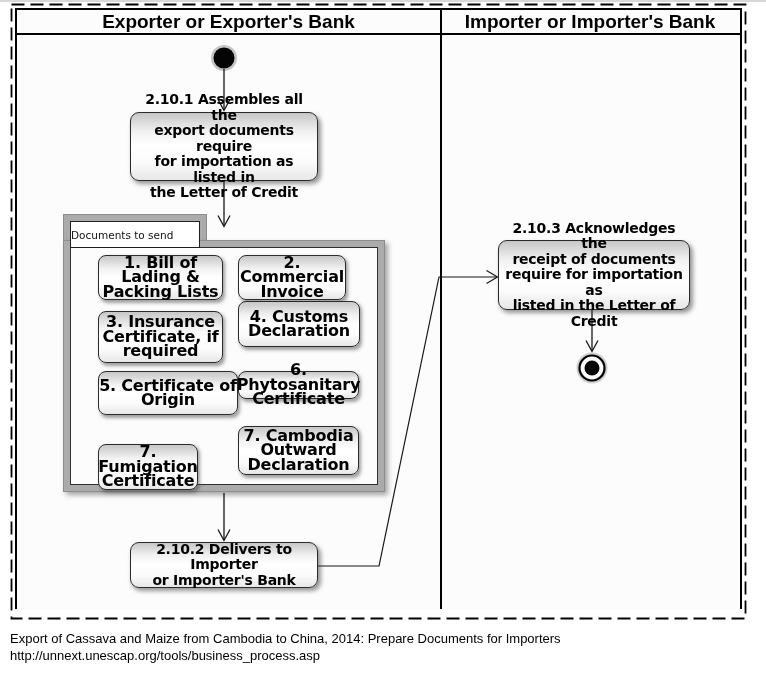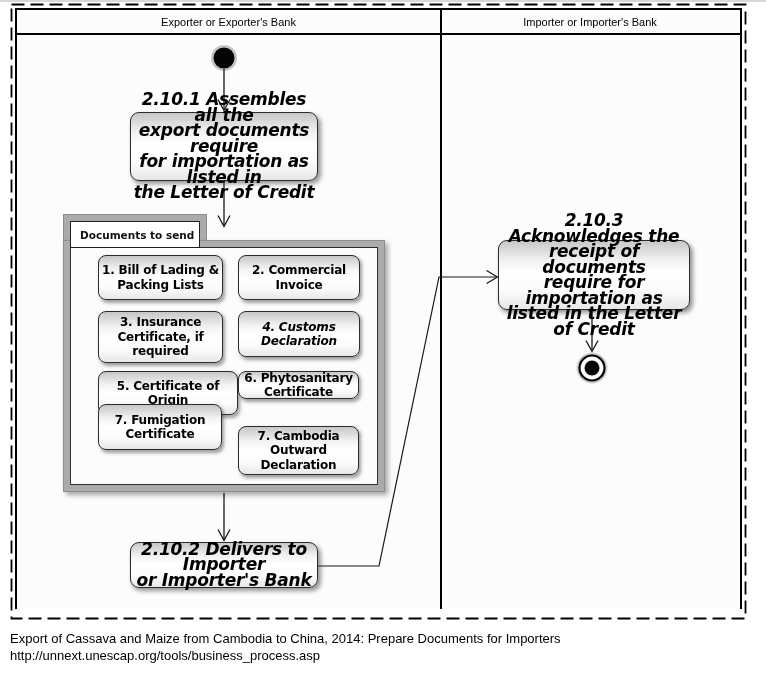--- a/index.html
+++ b/index.html
@@ -13,65 +13,65 @@
   
   #top-strip{left:0;top:0;width:766px;height:2px;background:#d8d8d8;}
 
   
   #lanes{
     left:15px;top:8px;width:727px;height:601px;background:#fcfcfc;
     border:2px solid #000;border-bottom:none;z-index:1;
   }
   #lane-header{position:absolute;left:0;top:0;right:0;height:23px;border-bottom:2px solid #000;display:flex;}
   .lane-cell{display:flex;align-items:center;justify-content:center;
-    font-family:"Liberation Sans",sans-serif;font-weight:normal;font-size:11px;color:#000;}
+    font-family:"Liberation Sans",sans-serif;font-weight:bold;font-size:19px;color:#000;}
   #lane-cell-left{width:423px;}
   #lane-cell-right{flex:1;}
   #lane-divider{position:absolute;left:423px;top:0;bottom:0;width:2px;background:#000;}
 
   
   #wires{left:0;top:0;width:766px;height:699px;z-index:2;pointer-events:none;}
 
   
   .activity{
     border:1.5px solid #2b2b2b;border-radius:9px;
     background:linear-gradient(180deg,#c7c7c7 0%,#f1f1f1 28%,#ffffff 48%,#fbfbfb 74%,#e7e7e7 100%);
     box-shadow:2.5px 3px 4px rgba(70,70,70,.55);
     display:flex;align-items:center;justify-content:center;text-align:center;
     font-weight:bold;color:#000;white-space:pre-line;
-    font-size:17px;line-height:15.5px;letter-spacing:-0.25px;z-index:3;font-style:italic;
+    font-size:14px;line-height:15.5px;letter-spacing:-0.25px;z-index:3;
   }
   #activity-2101{left:130px;top:112px;width:188px;height:69px;}
   #activity-2102{left:130px;top:542px;width:188px;height:46px;}
   #activity-2103{left:498px;top:240px;width:192px;height:70px;}
 
   
   #group-tab-frame{left:63px;top:214px;width:144px;height:33px;background:#ababab;border:1px solid #8d8d8d;z-index:3;}
   #group-body-frame{left:63px;top:240px;width:322px;height:252px;background:#ababab;border:1px solid #8d8d8d;
     box-shadow:3px 3px 5px rgba(0,0,0,.35);z-index:3;}
   #group-tab{left:70px;top:221px;width:130px;height:27px;background:#ffffff;border:1.5px solid #1f1f1f;
-    display:flex;align-items:center;padding-left:9px;font-size:10.5px;color:#111;z-index:5;font-weight:bold;}
+    display:flex;align-items:center;font-size:10.5px;color:#111;z-index:5;}
   #group-body{left:70px;top:247px;width:308px;height:238px;background:#fcfcfc;border:1.5px solid #2e2e2e;z-index:4;}
 
   
   .doc{
     border:1.5px solid #2b2b2b;border-radius:8px;
     background:linear-gradient(180deg,#c7c7c7 0%,#f2f2f2 30%,#ffffff 50%,#fbfbfb 76%,#e7e7e7 100%);
     box-shadow:2px 2.5px 3.5px rgba(70,70,70,.5);
     display:flex;align-items:center;justify-content:center;text-align:center;
     font-weight:bold;color:#000;white-space:pre-line;
-    font-size:12px;line-height:14.5px;letter-spacing:-0.2px;z-index:5;
+    font-size:16px;line-height:14.5px;letter-spacing:-0.2px;z-index:5;
   }
   #doc-1{left:98px;top:255px;width:125px;height:45px;}
-  #doc-2{left:238px;top:255px;width:122px;height:45px;}
+  #doc-2{left:238px;top:255px;width:108px;height:45px;}
   #doc-3{left:98px;top:311px;width:125px;height:52px;}
-  #doc-4{left:238px;top:311px;width:122px;height:46px;font-style:italic;}
+  #doc-4{left:238px;top:301px;width:122px;height:46px;}
   #doc-5{left:98px;top:371px;width:140px;height:44px;}
   #doc-6{left:238px;top:371px;width:121px;height:28px;}
-  #doc-7{left:98px;top:404px;width:124px;height:46px;}
+  #doc-7{left:98px;top:444px;width:100px;height:46px;}
   #doc-8{left:238px;top:426px;width:121px;height:49px;}
 
   
   .caption{left:10px;font-family:"Liberation Sans",sans-serif;font-size:13px;color:#000;white-space:nowrap;}
   #caption-line1{top:631px;}
   #caption-line2{top:648px;}
 </style>
 </head>
 <body>
 

